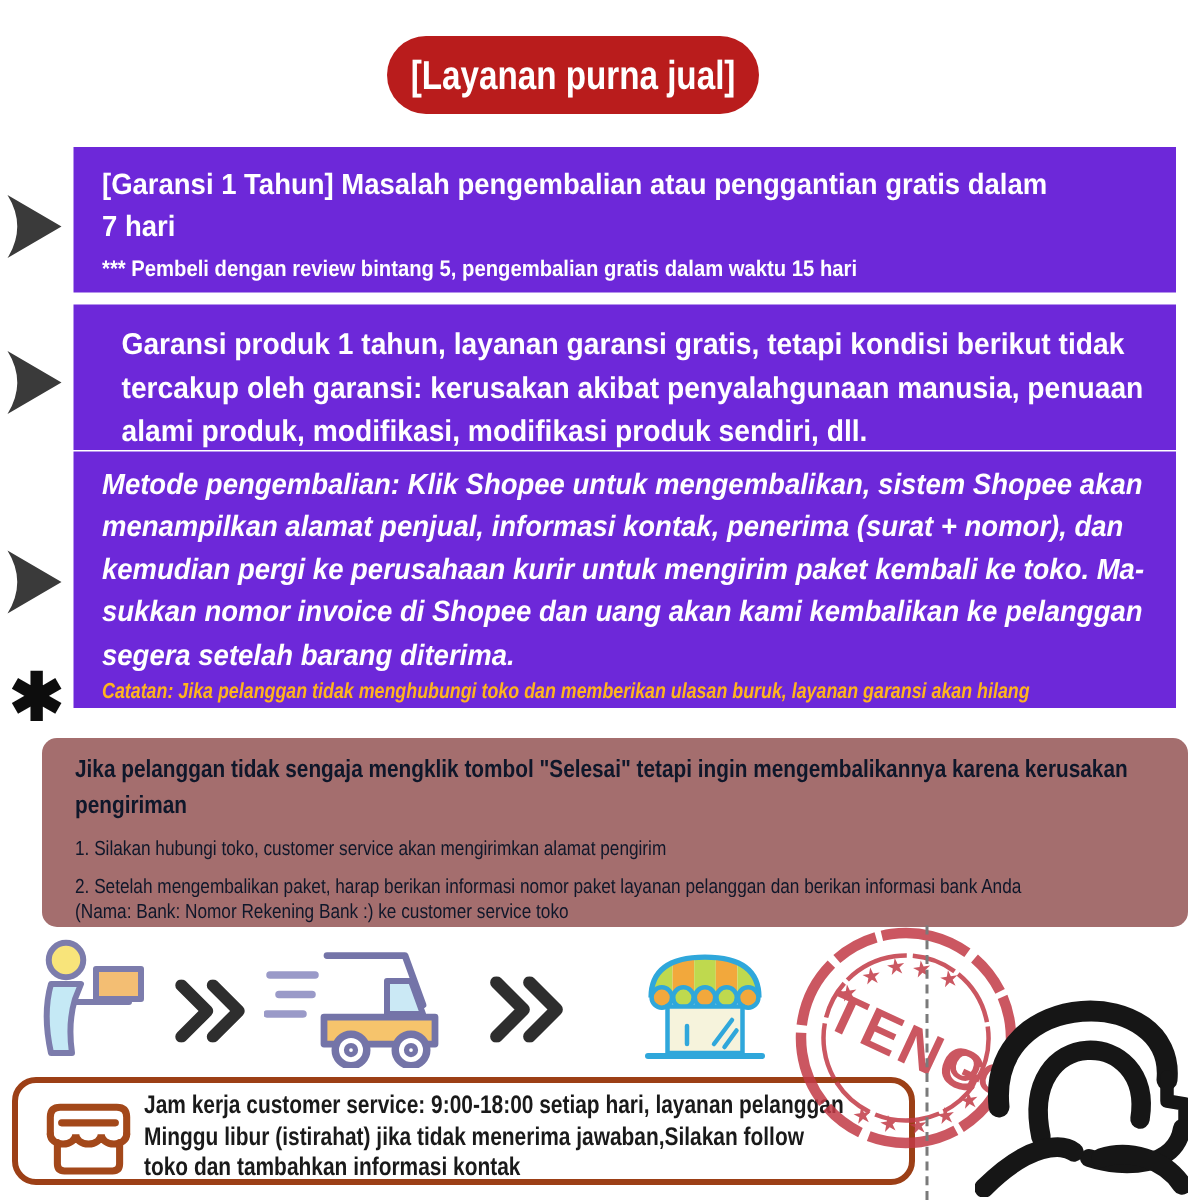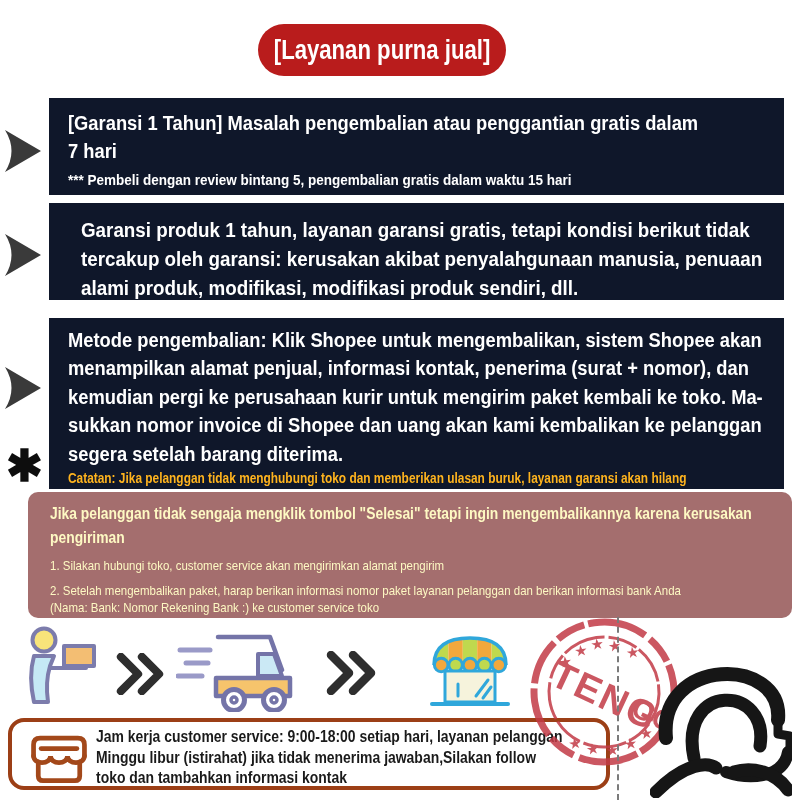--- a/index.html
+++ b/index.html
@@ -10,40 +10,40 @@
   .title-box{position:absolute;left:258px;top:24px;width:248px;height:52px;background:#b91c1c;
              border-radius:26px;display:flex;align-items:center;justify-content:center;}
   .title-box span{color:#fff;font-weight:bold;font-size:27px;white-space:nowrap;
                   transform:scaleX(.82);transform-origin:center;}
 
   
   .arrow{position:absolute;left:2px;width:42px;height:48px;}
   .a1{top:127px;} .a2{top:231px;} .a3{top:364px;}
 
   
-  .redbox{position:absolute;left:49px;width:735px;background:#0f172a;color:#fff;
+  .redbox{position:absolute;left:49px;width:735px;background:#6d28d9;color:#fff;
           box-sizing:border-box;padding-left:19px;overflow:hidden;}
   .b1{top:98px;height:97px;padding-top:11px;}
   .b2{top:203px;height:97px;padding-top:13px;padding-left:32px;}
-  .b3{top:318px;height:171px;padding-top:8px;}
+  .b3{top:301px;height:171px;padding-top:8px;font-style:italic;}
   .rb-line{display:block;white-space:nowrap;font-weight:bold;font-size:19.5px;line-height:28.4px;
            transform:scaleX(.94);transform-origin:left center;}
   .b2 .rb-line{font-size:20px;line-height:29px;}
   .rb-note1{display:block;white-space:nowrap;font-weight:bold;font-size:15px;margin-top:5px;
             transform:scaleX(.90);transform-origin:left center;}
   .rb-note3{display:block;white-space:nowrap;font-weight:bold;font-size:14.5px;color:#FFB41E;
             margin-top:2px;transform:scaleX(.82);transform-origin:left center;}
 
   
   .asterisk{position:absolute;left:6px;top:444px;font-size:44px;font-weight:bold;color:#0d0d0d;
             line-height:44px;}
 
   
   .pinkbox{position:absolute;left:28px;top:492px;width:764px;height:126px;background:#A46E6E;
-           border-radius:10px;box-sizing:border-box;padding:9px 0 0 22px;color:#fef9c3;overflow:hidden;}
+           border-radius:10px;box-sizing:border-box;padding:9px 0 0 22px;color:#0f172a;overflow:hidden;}
   .pk-head{display:block;white-space:nowrap;font-weight:600;font-size:16.5px;line-height:24px;
            transform:scaleX(.84);transform-origin:left center;}
   .pk-item{display:block;white-space:nowrap;font-size:13.5px;line-height:17.5px;
            transform:scaleX(.85);transform-origin:left center;}
   .pk-gap1{margin-top:8px;} .pk-gap2{margin-top:7px;}
 
   
   .icon-abs{position:absolute;}
   .person{left:20px;top:626px;}
   .chev1{left:116px;top:653px;}

